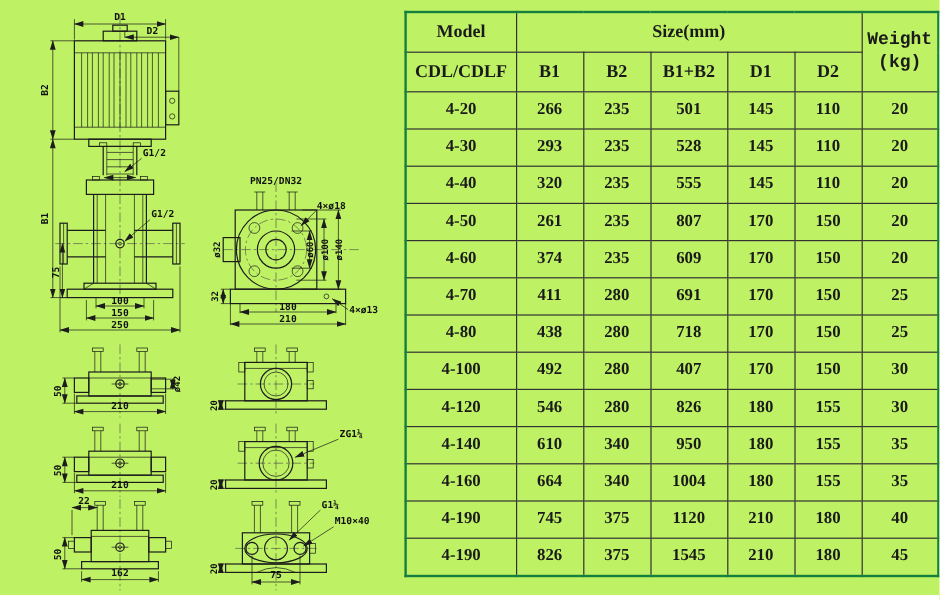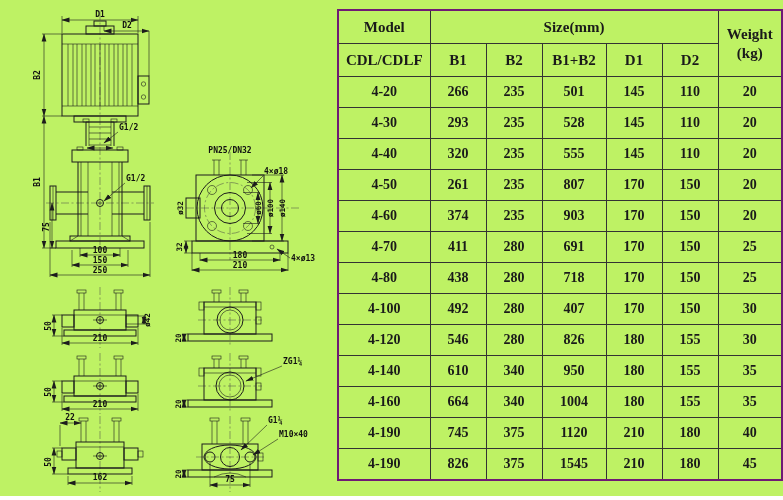--- a/index.html
+++ b/index.html
@@ -16,30 +16,30 @@
   .dim { fill:none; stroke:#1c1c1c; stroke-width:0.6;
          marker-start:url(#as); marker-end:url(#ae); }
   .ldr { fill:none; stroke:#1c1c1c; stroke-width:0.6; marker-end:url(#ae); }
   .cl  { fill:none; stroke:#444; stroke-width:0.5; stroke-dasharray:8 2.5 2 2.5; }
   .lbl { font:bold 8px "DejaVu Sans Mono", monospace; fill:#111; }
   .lbs { font:bold 7.5px "DejaVu Sans Mono", monospace; fill:#111; }
   
   #table-pane { flex:1 1 auto; padding:9px 2px 0 2px; }
   table#dims {
     border-collapse:collapse; table-layout:fixed; width:444px; margin:0 auto;
-    border:2px solid #701a75;
+    border:2px solid #15803d;
   }
   #dims th, #dims td {
     border:1px solid #333; text-align:center; vertical-align:middle;
     font-family:"Liberation Serif", serif; font-weight:bold; color:#1a1a1a;
     padding:0; overflow:hidden;
   }
   #dims th { font-size:15px; height:32px; }
   #dims td { font-size:14px; height:30px; }
-  .wt-line { display:block; line-height:1.25; }
+  .wt-line { display:block; line-height:1.25;font-family:Liberation Mono, monospace; }
 </style>
 </head>
 <body>
 
 <div id="stage">
 
   <div id="drawing-pane">
   <svg width="335" height="500" viewBox="0 0 335 500">
     <defs>
       <marker id="ae" markerUnits="userSpaceOnUse" markerWidth="9" markerHeight="6" refX="7.5" refY="3" orient="auto">
@@ -368,21 +368,21 @@
             <td>235</td>
             <td>807</td>
             <td>170</td>
             <td>150</td>
             <td>20</td>
           </tr>
           <tr>
             <td>4-60</td>
             <td>374</td>
             <td>235</td>
-            <td>903</td>
+            <td>609</td>
             <td>170</td>
             <td>150</td>
             <td>20</td>
           </tr>
           <tr>
             <td>4-70</td>
             <td>411</td>
             <td>280</td>
             <td>691</td>
             <td>170</td>

